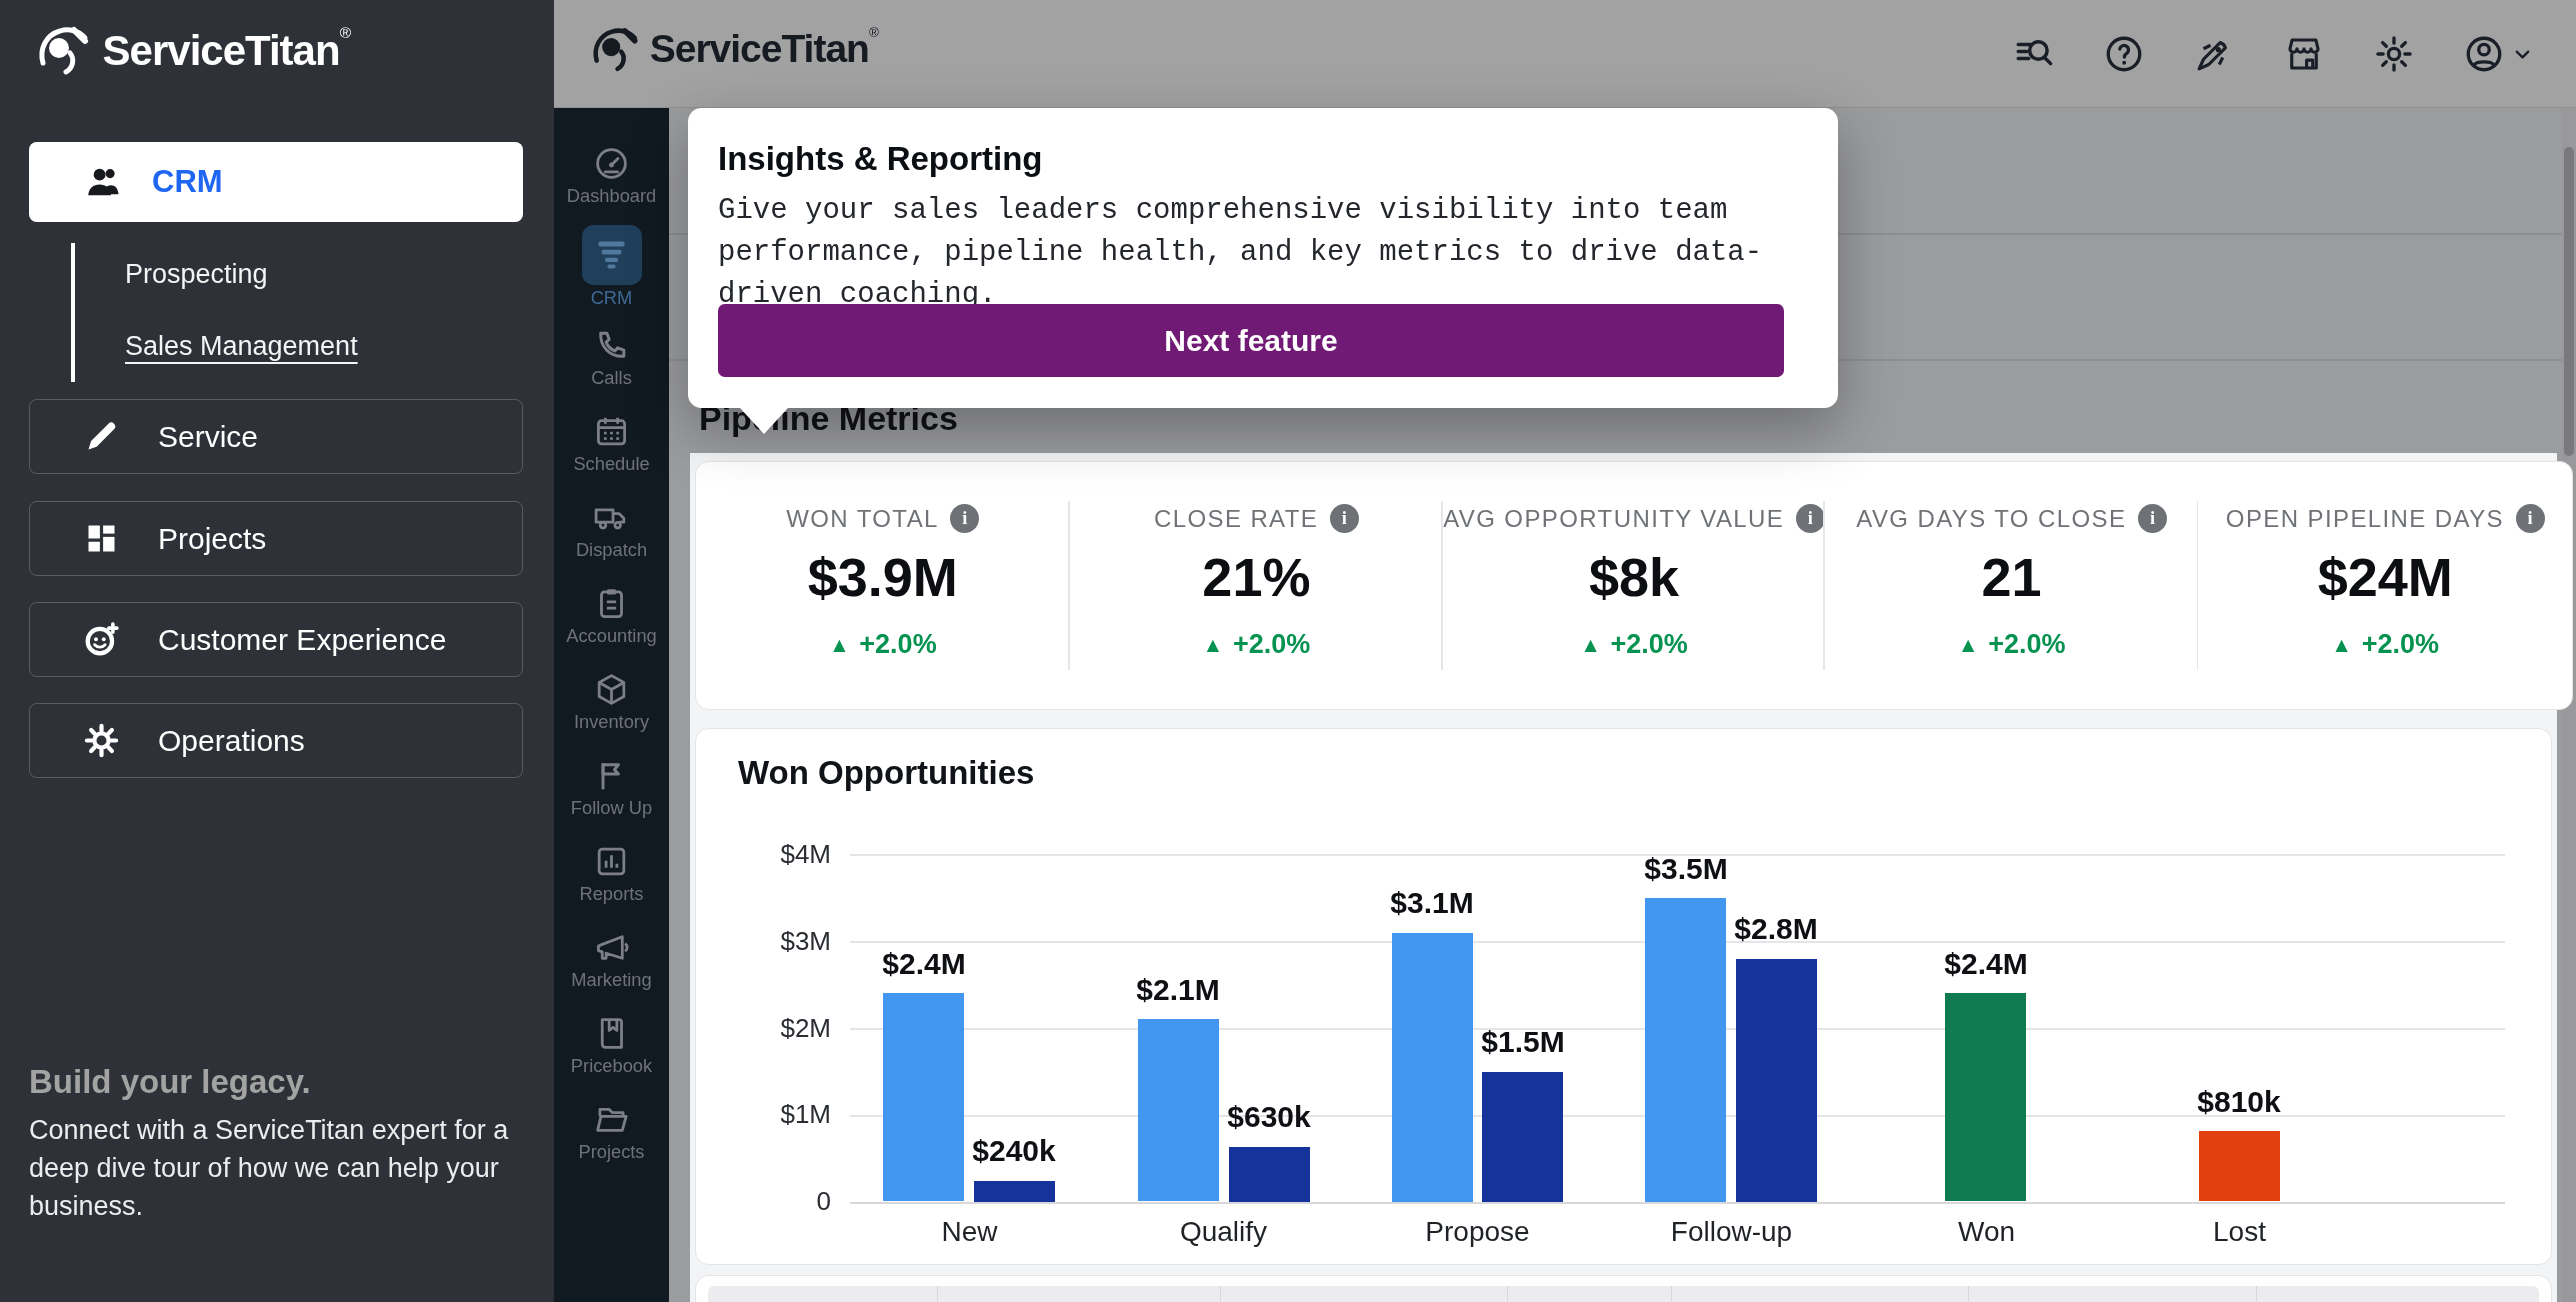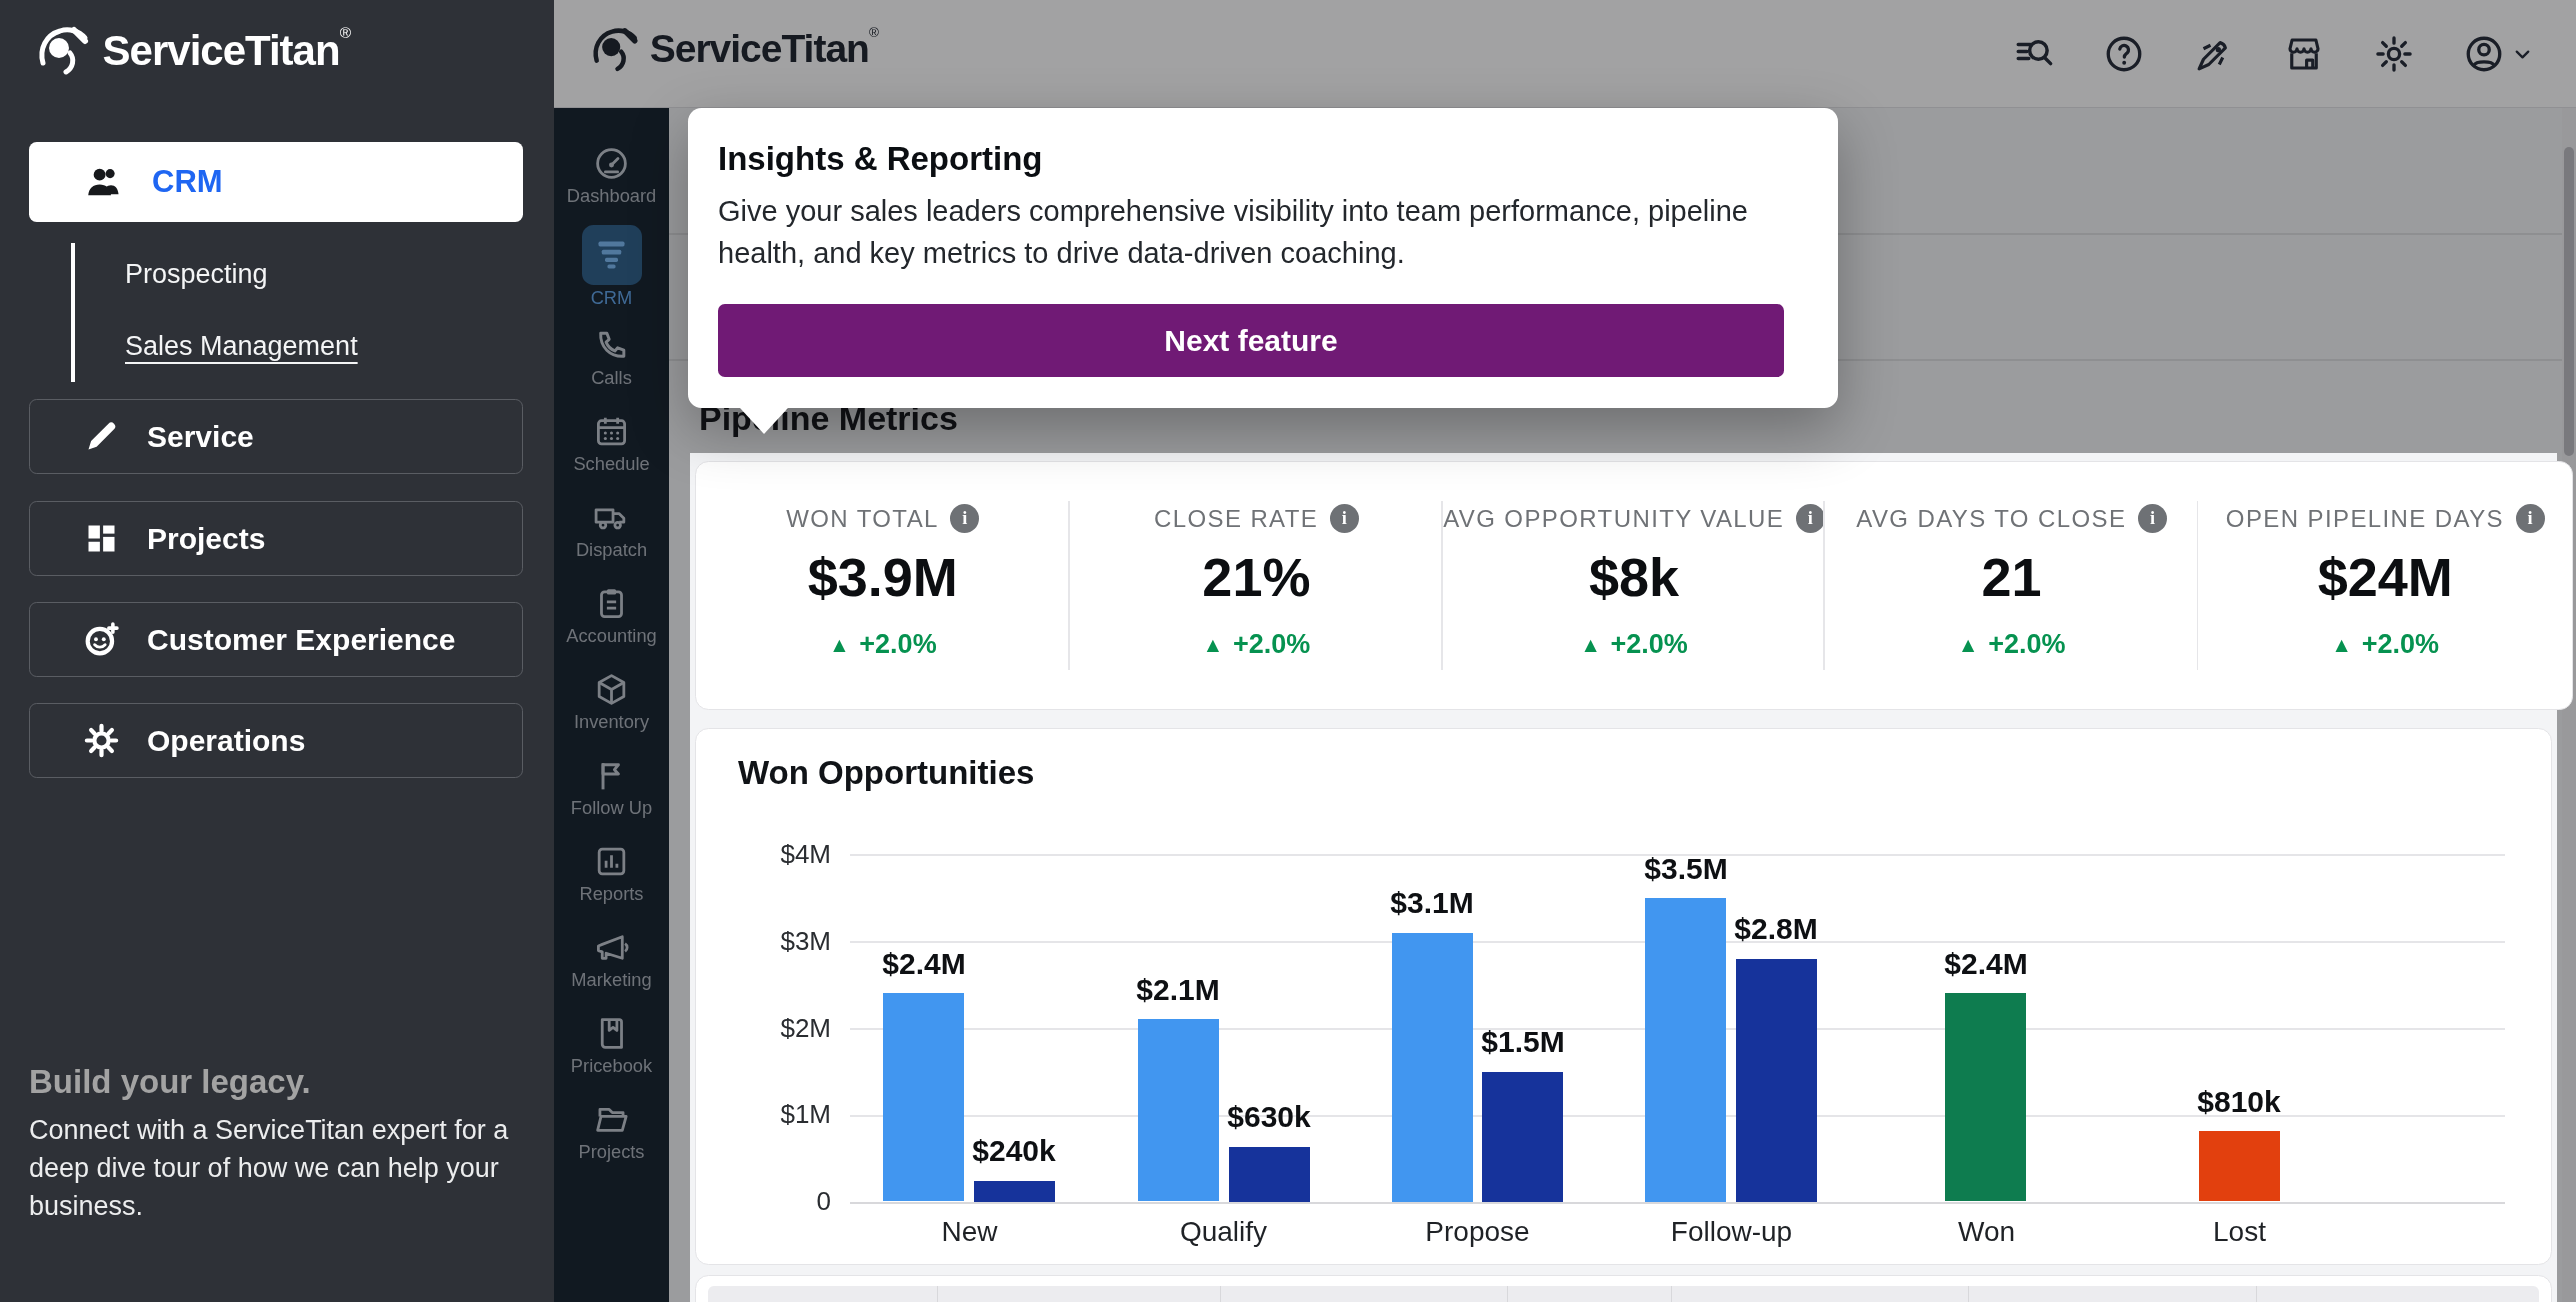--- a/index.html
+++ b/index.html
@@ -21,21 +21,21 @@
   .crm-card .lbl { margin-left:27px; font-size:31px; font-weight:800; color:#1F66F2; }
 
   .crm-tree-line { position:absolute; left:71px; top:243px; width:3.9px; height:139px; background:#fff; }
   .sub-item { position:absolute; left:125px; width:347px; font-size:27px; color:#F4F5F6; cursor:pointer; }
   .sub-item.u { text-decoration:underline; text-underline-offset:6.8px; text-decoration-thickness:1.9px; }
 
   .rail-item { position:absolute; left:29px; width:494px; height:75px;
                border:1.9px solid #5A5D63; border-radius:7.7px; display:flex; align-items:center;
                background:transparent; cursor:pointer; }
   .rail-item .icon { width:39px; height:39px; color:#fff; margin-left:52px; flex:0 0 auto; }
-  .rail-item .lbl { margin-left:26px; font-size:30px; font-weight:700; color:#fff; white-space:nowrap; }
+  .rail-item .lbl { margin-left:37px; font-size:30px; font-weight:400; color:#fff; white-space:nowrap; }
 
   .rail-foot-h { position:absolute; left:29px; top:1063px; font-size:33px; font-weight:800; color:#a3a3a3; }
   .rail-foot-p { position:absolute; left:29px; top:1111px; width:482px; font-size:27px; line-height:38px; color:#ECEDEE; }
   .get-demo { position:absolute; left:29px; top:1201px; width:494px; height:75px; border:none;
               border-radius:4.8px; color:#fff; font-size:31px; font-weight:800; cursor:pointer;
               font-family:"Liberation Sans", sans-serif; }
 
   
   .app { position:absolute; left:554px; top:0; width:2022px; height:1302px; background:#F4F5F7; }
 
@@ -108,21 +108,21 @@
                 border:1.9px solid #E4E4E7; border-radius:13.5px 13.5px 0 0; z-index:11; }
   .table-head { position:absolute; left:11.6px; right:11.6px; top:9.6px; height:87px; background:#ECECEF; border-radius:5.8px 5.8px 0 0; }
   .table-head .col-div { position:absolute; top:0; bottom:0; width:1.9px; background:#D8D8DB; }
 
   
   .tour-popover { position:absolute; left:134px; top:108px; width:1150px; height:300px; background:#fff;
                   border-radius:13.5px; z-index:20; box-shadow:0 21px 58px rgba(0,0,0,0.30);padding-left:24px; }
   .tour-popover::after { content:""; position:absolute; left:52px; top:100%; width:0; height:0;
                   border-left:24px solid transparent; border-right:24px solid transparent; border-top:26px solid #fff; }
   .pop-title { position:absolute; left:30px; top:32px; font-size:33px; font-weight:800; color:#0B0E12; }
-  .pop-body { position:absolute; left:30px; top:82px; width:1066px; font-size:29px; line-height:42px; color:#23272C; }
+  .pop-body { position:absolute; left:30px; top:82px; width:1066px; font-size:29px; line-height:42px; color:#23272C;font-family:Liberation Mono, monospace; }
   .pop-btn { position:absolute; left:30px; top:196px; width:1066px; height:73px; border:none; border-radius:6.8px;
              color:#fff; font-size:30px; font-weight:800; cursor:pointer; font-family:"Liberation Sans", sans-serif; }
 </style>
 </head>
 <body>
 
 <div class="app">
 
   <div class="app-header">
     <div class="brand-row2">

